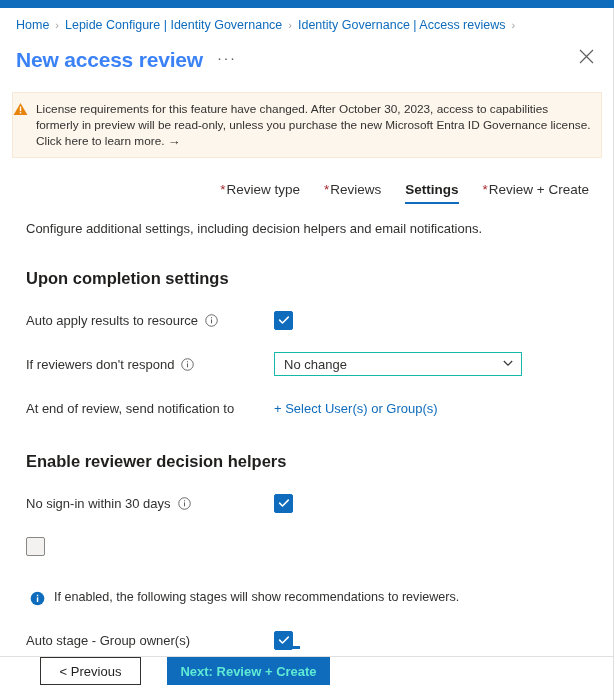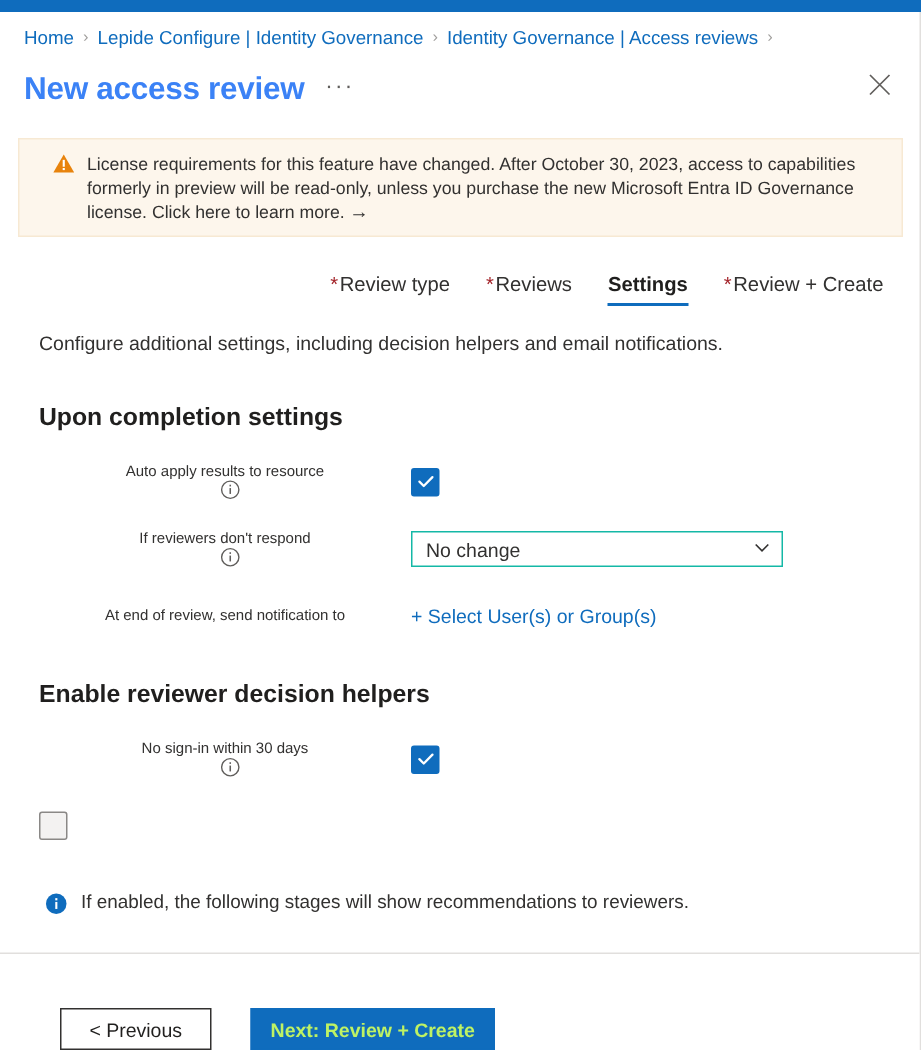--- a/index.html
+++ b/index.html
@@ -103,21 +103,21 @@
   .close-btn svg { display: block; }
 
   
   .banner {
     margin: 13px 12px 0 12px;
     background: #fdf6ec;
     border: 1px solid #f7e9d3;
     box-sizing: border-box;
     display: flex;
     align-items: flex-start;
-    padding: 8px 8px 8px 22px;
+    padding: 8px 8px 8px 0;
     width: 590px;
   }
   .banner-icon {
     flex: 0 0 auto;
     margin: 1px 8px 0 0;
   }
   .banner-text {
     font-size: 11.8px;
     line-height: 16px;
     color: #323130;
@@ -173,25 +173,24 @@
   }
 
   .field-row {
     display: flex;
     align-items: center;
     margin-top: 21px;
     min-height: 22px;
   }
   .field-label {
     width: 248px;
-    font-size: 10px;
-    color: #323130;
-    display: flex;
-    align-items: center;
-    flex-direction: column;
+    font-size: 13px;
+    color: #323130;
+    display: flex;
+    align-items: center;
   }
   .info-icon {
     margin-left: 7px;
     flex: 0 0 auto;
     cursor: pointer;
     display: inline-flex;
   }
 
   
   .checkbox {
@@ -259,26 +258,26 @@
     display: flex;
   }
   .partial-clip .spacer { width: 248px; }
 
   
   .footer {
     position: absolute;
     left: 0;
     bottom: 0;
     width: 613px;
-    height: 65px;
+    height: 44px;
     box-sizing: border-box;
     background: #ffffff;
     border-top: 1px solid #e1dfdd;
     display: flex;
-    align-items: flex-end;
+    align-items: flex-start;
     padding-left: 40px;
   }
   .btn {
     font-family: "Liberation Sans", sans-serif;
     font-size: 13px;
     height: 28px;
     box-sizing: border-box;
     cursor: pointer;
     display: inline-flex;
     align-items: center;
@@ -287,21 +286,21 @@
   .btn-secondary {
     background: #ffffff;
     border: 1px solid #323130;
     color: #201f1e;
     min-width: 101px;
     padding: 0 12px;
   }
   .btn-primary {
     background: #0f6cbd;
     border: 1px solid #0f6cbd;
-    color: #bef264;
+    color: #5eead4;
     font-weight: 700;
     min-width: 163px;
     padding: 0 12px;
     margin-left: 26px;
   }
 
   
   .scroll-nub {
     position: absolute;
     bottom: 51px;

